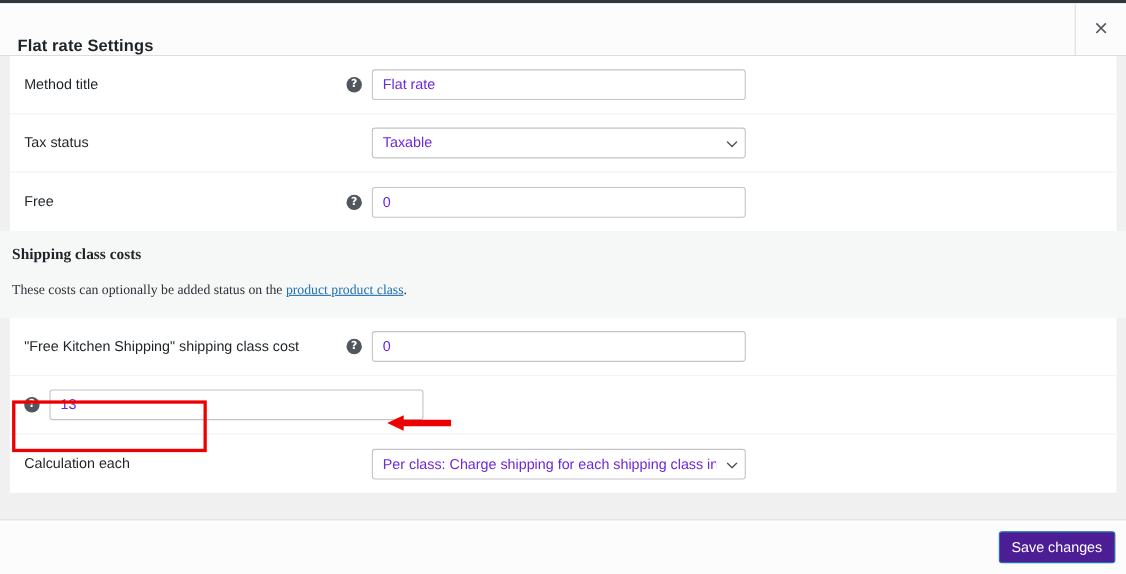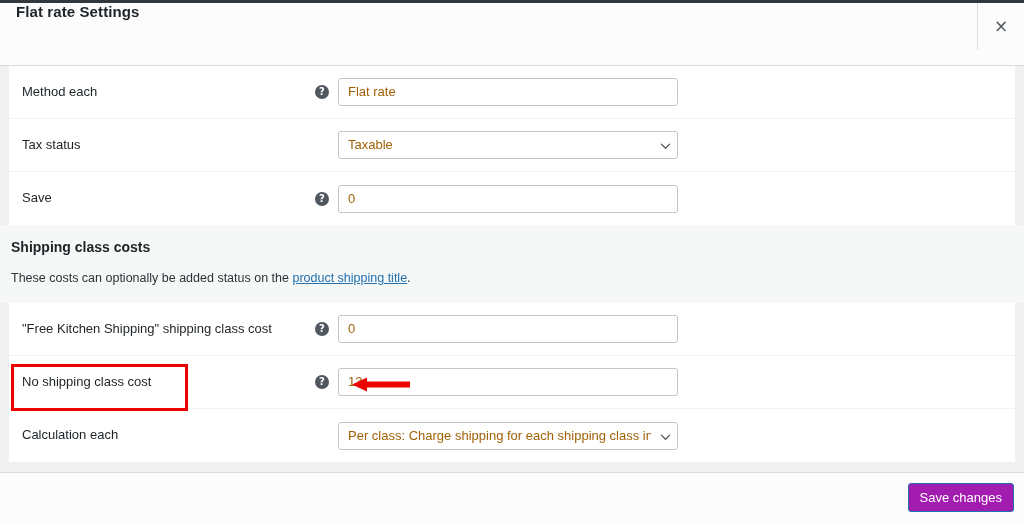--- a/index.html
+++ b/index.html
@@ -22,25 +22,25 @@
   
   .top-strip {
     height: 3px;
     background: #32373c;
     flex: 0 0 auto;
   }
 
   
   .modal-header {
     position: relative;
-    height: 63px;
+    height: 48px;
     flex: 0 0 auto;
     background: #fcfcfc;
     border-bottom: 1px solid #dcdcde;
-    display: flex; align-items: flex-start;
+    display: flex; align-items: flex-end;
   }
   .modal-title {
     margin-left: 16px;
     font-size: 15px;
     font-weight: bold;
     color: #1d2327;
     letter-spacing: .1px;
   }
   .close-btn {
     position: absolute;
@@ -65,20 +65,21 @@
   }
 
   
   .panel {
     background: #ffffff;
     margin: 0 9px;
   }
   .band {              
     background: #f6f7f7;
     padding: 14px 0 18px 0;
+    font-family: Liberation Serif, serif;
   }
 
   .form-row {
     display: flex;
     align-items: center;
     height: 53px;
     padding: 0 0 0 13px;
     border-bottom: 1px solid #f2f2f3;
   }
   .form-row.last { border-bottom: none; }
@@ -107,21 +108,21 @@
     user-select: none;
   }
   .helptip.spacer { background: transparent; cursor: default; }
 
   .field {
     width: 340px;
     height: 28px;
     border: 1px solid #c3c4c7;
     border-radius: 3px;
     background: #ffffff;
-    color: #a16207;
+    color: #6d28d9;
     font-size: 13px;
     font-family: "Liberation Sans", sans-serif;
     padding: 0 9px;
     line-height: 26px;
     display: flex;
     align-items: center;
     box-shadow: 0 0 0 transparent;
   }
   .field.select {
     padding-right: 26px;
@@ -168,21 +169,21 @@
     flex: 0 0 auto;
     height: 50px;
     background: #fcfcfc;
     border-top: 1px solid #dcdcde;
     display: flex;
     align-items: center;
     justify-content: flex-end;
     padding-right: 10px;
   }
   .save-btn {
-    background: #a21caf;
+    background: #4c1d95;
     border: 1px solid #2271b1;
     border-radius: 3px;
     color: #ffffff;
     font-size: 13px;
     font-family: "Liberation Sans", sans-serif;
     height: 29px;
     padding: 0 11px;
     cursor: pointer;
     line-height: 27px;
   }
@@ -214,63 +215,62 @@
   <div class="modal-header">
     <div class="modal-title">Flat rate Settings</div>
     <div class="close-btn">×</div>
   </div>
 
   <div class="modal-body">
 
     <div class="panel">
 
       <div class="form-row">
-        <div class="row-label">Method each</div>
+        <div class="row-label">Method title</div>
         <div class="helptip">?</div>
         <div class="field">Flat rate</div>
       </div>
 
       <div class="form-row">
         <div class="row-label">Tax status</div>
         <div class="helptip spacer"></div>
         <div class="field select">
           <span class="sel-text">Taxable</span>
           <span class="chev">
             <svg viewBox="0 0 12 12" width="11" height="11" aria-hidden="true">
               <path d="M1.5 4 L6 8.5 L10.5 4" fill="none" stroke="#50575e" stroke-width="1.4" stroke-linecap="round" stroke-linejoin="round"></path>
             </svg>
           </span>
         </div>
       </div>
 
       <div class="form-row last">
-        <div class="row-label">Save</div>
+        <div class="row-label">Free</div>
         <div class="helptip">?</div>
         <div class="field">0</div>
       </div>
 
     </div>
 
     <div class="band">
       <h2 class="band-heading">Shipping class costs</h2>
       <p class="band-desc">
-        <span>These costs can optionally be added status on the </span><a href="#">product shipping title</a><span>.</span>
+        <span>These costs can optionally be added status on the </span><a href="#">product product class</a><span>.</span>
       </p>
     </div>
 
     <div class="panel">
 
       <div class="form-row">
         <div class="row-label">"Free Kitchen Shipping" shipping class cost</div>
         <div class="helptip">?</div>
         <div class="field">0</div>
       </div>
 
       <div class="form-row">
-        <div class="row-label">No shipping class cost</div>
         <div class="helptip">?</div>
         <div class="field">13</div>
       </div>
 
       <div class="form-row last">
         <div class="row-label">Calculation each</div>
         <div class="helptip spacer"></div>
         <div class="field select">
           <span class="sel-text">Per class: Charge shipping for each shipping class individually</span>
           <span class="chev">

